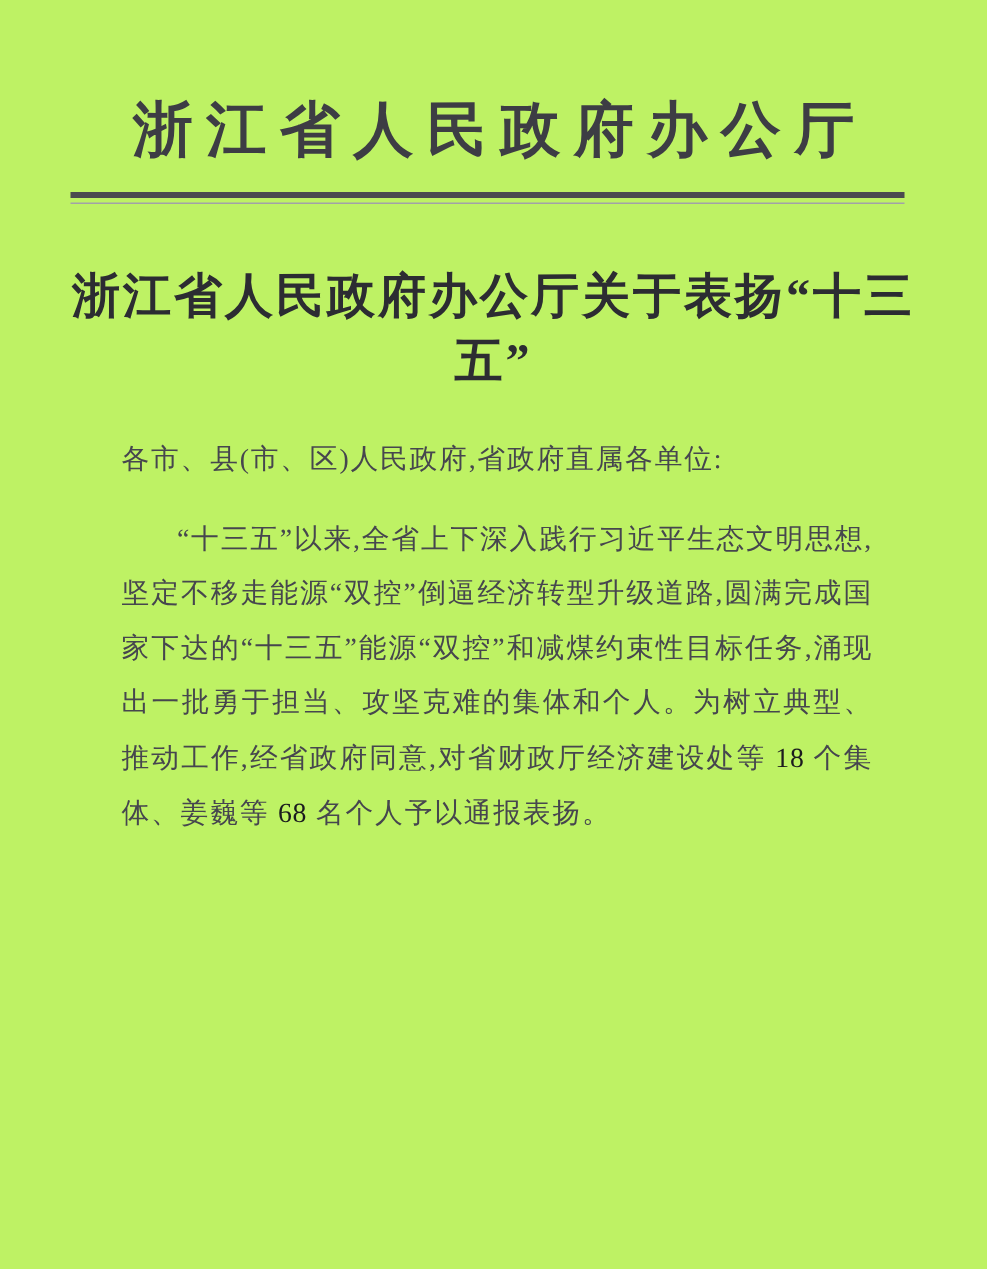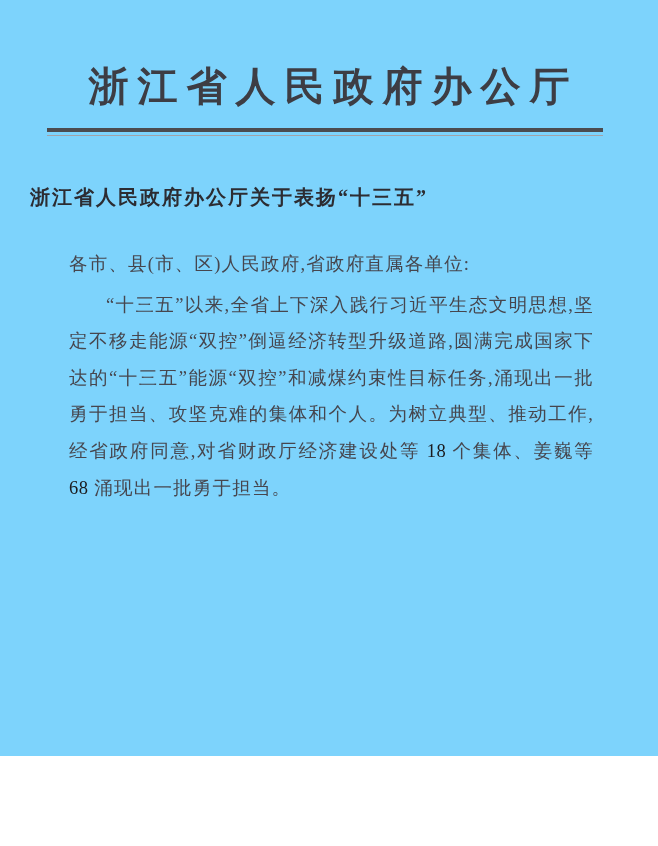--- a/index.html
+++ b/index.html
@@ -3,22 +3,22 @@
 <meta charset="utf-8">
 <style>
   html, body {
     margin: 0;
     padding: 0;
     background: #ffffff;
   }
   .page {
     position: relative;
     width: 658px;
-    height: 756px;
-    background: #7dd3fc;
+    height: 846px;
+    background: #bef264;
     overflow: hidden;
     font-family: "Liberation Serif", "DejaVu Serif", serif;
   }
   
   .doc-header {
     padding-top: 63px;
   }
   .org-name {
     text-align: center;
     font-size: 40px;
@@ -36,41 +36,41 @@
     background: #4b4b4f;
   }
   .rule-thin {
     margin-top: 3px;
     height: 1px;
     background: #a2a2a8;
   }
   
   .doc-title {
     margin: 40px 30px 0 30px;
-    text-align: left;
-    font-size: 20px;
+    text-align: center;
+    font-size: 32px;
     line-height: 43px;
     font-weight: 700;
     letter-spacing: 2px;
     color: #2c2c32;
   }
   .title-line {
     display: block;
   }
   
   .doc-body {
     margin: 27px 60px 0 65px;
     font-size: 18.5px;
     line-height: 36.6px;
     letter-spacing: 1.2px;
     color: #46464e;
     text-align: justify;
   }
   .doc-body p {
-    margin: 4px;
+    margin: 16px;
     padding: 0;
   }
   .indent {
     text-indent: 2em;
   }
   .num {
     font-weight: 400;
     color: #1b1b1e;
     letter-spacing: 0.5px;
   }
@@ -88,17 +88,17 @@
     </div>
   </header>
 
   <h1 class="doc-title">
     <span class="title-line">浙江省人民政府办公厅关于表扬“十三五”</span>
   </h1>
 
   <main class="doc-body">
     <p class="salutation">各市、县(市、区)人民政府,省政府直属各单位:</p>
 
-    <p class="para indent"><span>“十三五”以来,全省上下深入践行习近平生态文明思想,坚定不移走能源“双控”倒逼经济转型升级道路,圆满完成国家下达的“十三五”能源“双控”和减煤约束性目标任务,涌现出一批勇于担当、攻坚克难的集体和个人。为树立典型、推动工作,经省政府同意,对省财政厅经济建设处等 </span><span class="num">18</span><span> 个集体、姜巍等 </span><span class="num">68</span><span> 涌现出一批勇于担当。</span></p>
+    <p class="para indent"><span>“十三五”以来,全省上下深入践行习近平生态文明思想,坚定不移走能源“双控”倒逼经济转型升级道路,圆满完成国家下达的“十三五”能源“双控”和减煤约束性目标任务,涌现出一批勇于担当、攻坚克难的集体和个人。为树立典型、推动工作,经省政府同意,对省财政厅经济建设处等 </span><span class="num">18</span><span> 个集体、姜巍等 </span><span class="num">68</span><span> 名个人予以通报表扬。</span></p>
 
   </main>
 
 </div>
 
 </body></html>

